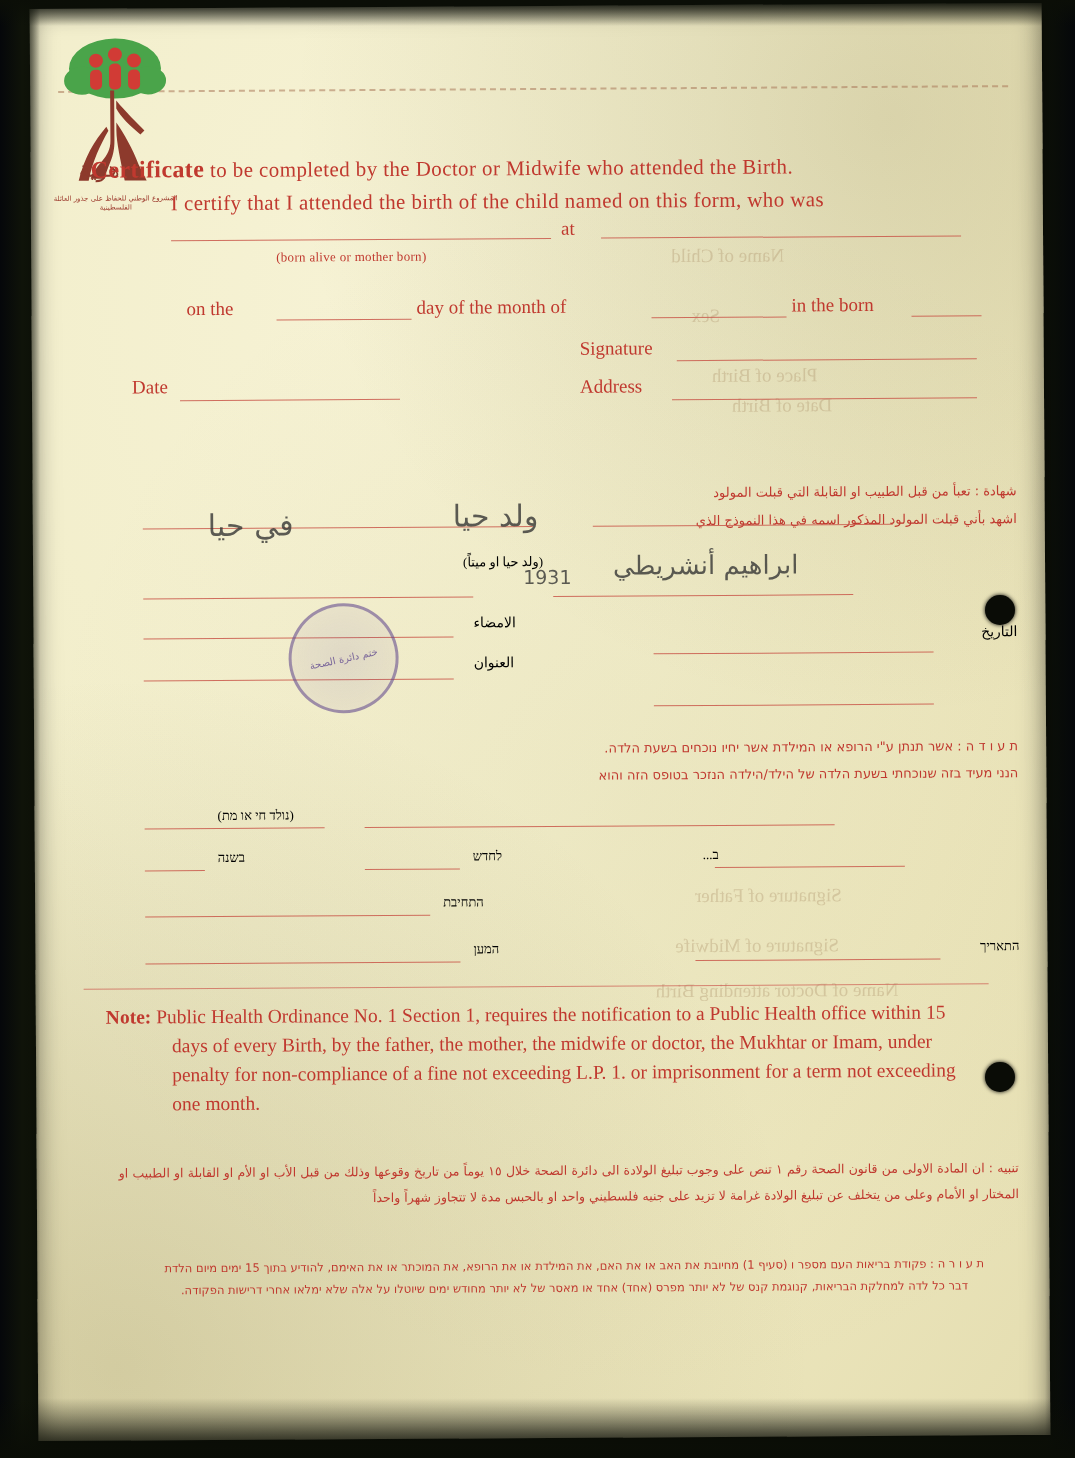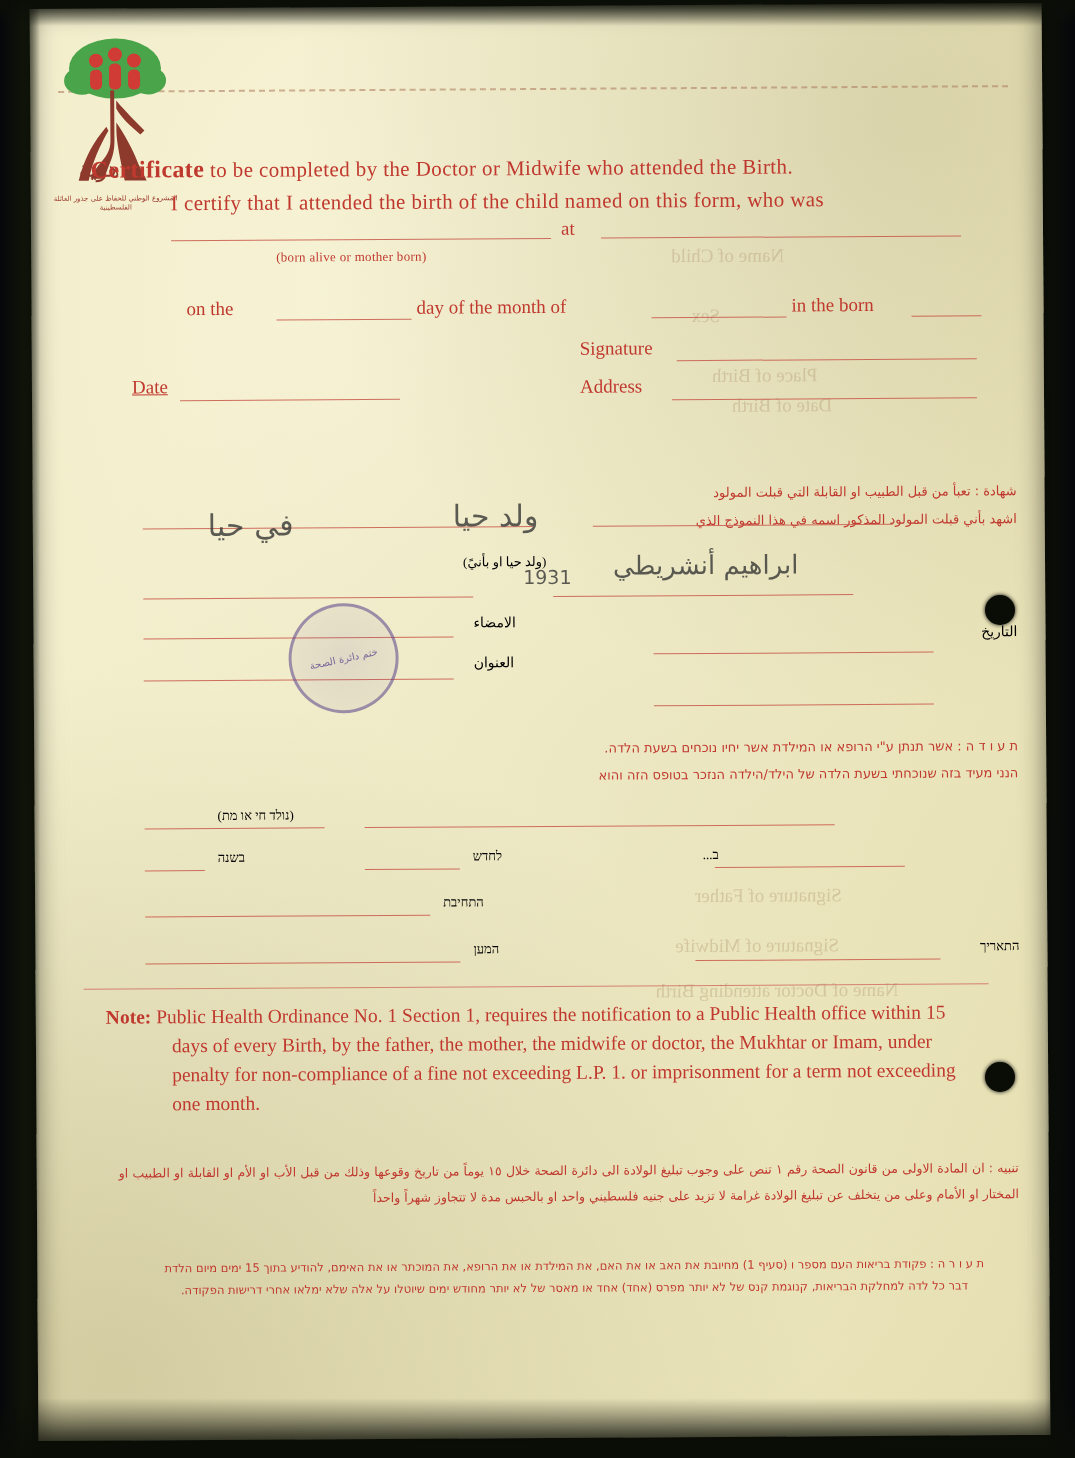--- a/index.html
+++ b/index.html
@@ -172,32 +172,32 @@
       <div class="en row3" style="left:155px;top:290px;">on  the</div>
       <div class="rule" style="left:245px;top:312px;width:135px;"></div>
       <div class="en row3" style="left:385px;top:290px;">day of the month of</div>
       <div class="rule" style="left:620px;top:312px;width:135px;"></div>
       <div class="en row3" style="left:760px;top:290px;">in the born</div>
       <div class="rule" style="left:880px;top:312px;width:70px;"></div>
 
       <div class="en sig-label" style="left:548px;top:332px;">Signature</div>
       <div class="rule" style="left:645px;top:355px;width:300px;"></div>
 
-      <div class="en sig-label" style="left:100px;top:368px;text-decoration:underline;">Date</div>
+      <div class="en sig-label" style="left:100px;top:368px;">Date</div>
       <div class="rule" style="left:148px;top:392px;width:220px;"></div>
 
       <div class="en sig-label" style="left:548px;top:370px;">Address</div>
       <div class="rule" style="left:640px;top:394px;width:305px;"></div>
 
       <div class="ar ar-1">شهادة :  تعبأ من قبل الطبيب او القابلة التي قبلت المولود</div>
       <div class="ar ar-2">اشهد بأني قبلت المولود المذكور اسمه في هذا النموذج الذي</div>
 
       <div class="rule" style="left:110px;top:520px;width:390px;"></div>
       <div class="rule" style="left:560px;top:520px;width:300px;"></div>
-      <div class="ar-paren">(ولد حيا او بأنيً)</div>
+      <div class="ar-paren">(ولد حيا او ميتاً)</div>
 
       <div class="rule" style="left:110px;top:590px;width:330px;"></div>
       <div class="rule" style="left:520px;top:590px;width:300px;"></div>
 
       <div class="ar-lab" style="left:440px;top:608px;">الامضاء</div>
       <div class="rule" style="left:110px;top:630px;width:310px;"></div>
       <div class="ar-lab" style="left:440px;top:648px;">العنوان</div>
       <div class="rule" style="left:110px;top:672px;width:310px;"></div>
 
       <div class="ar-lab" style="right:28px;top:620px;position:absolute;">التاريخ</div>

